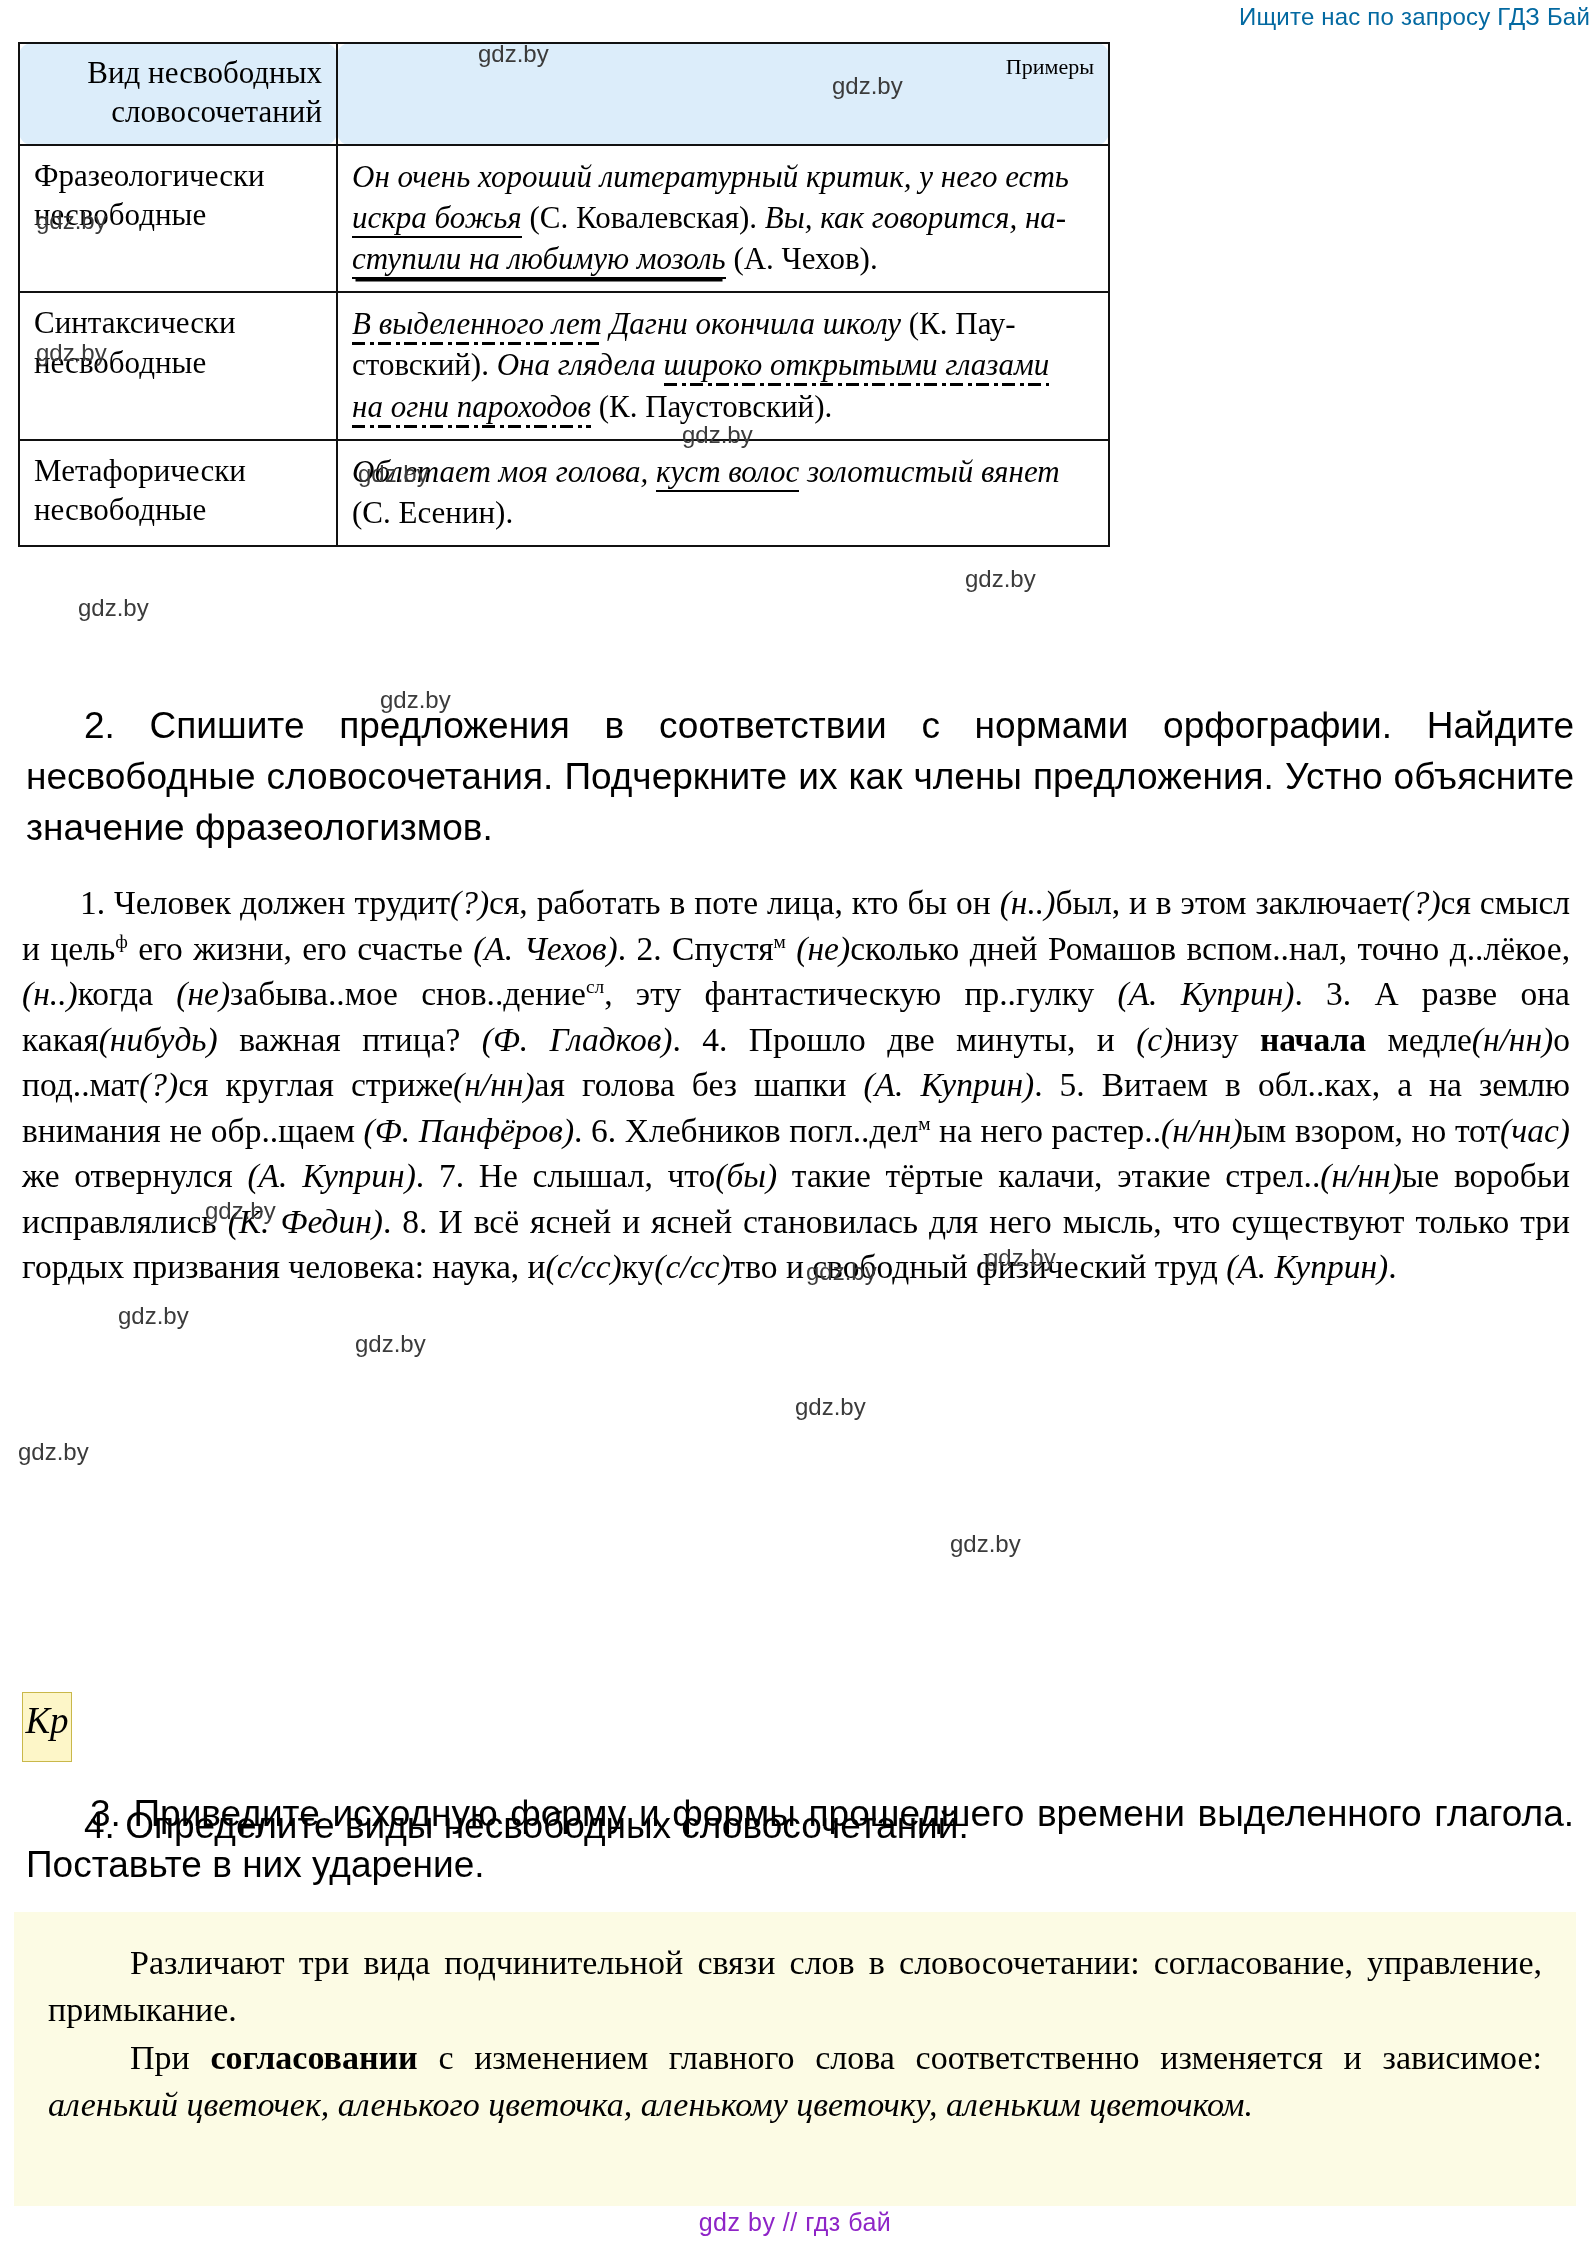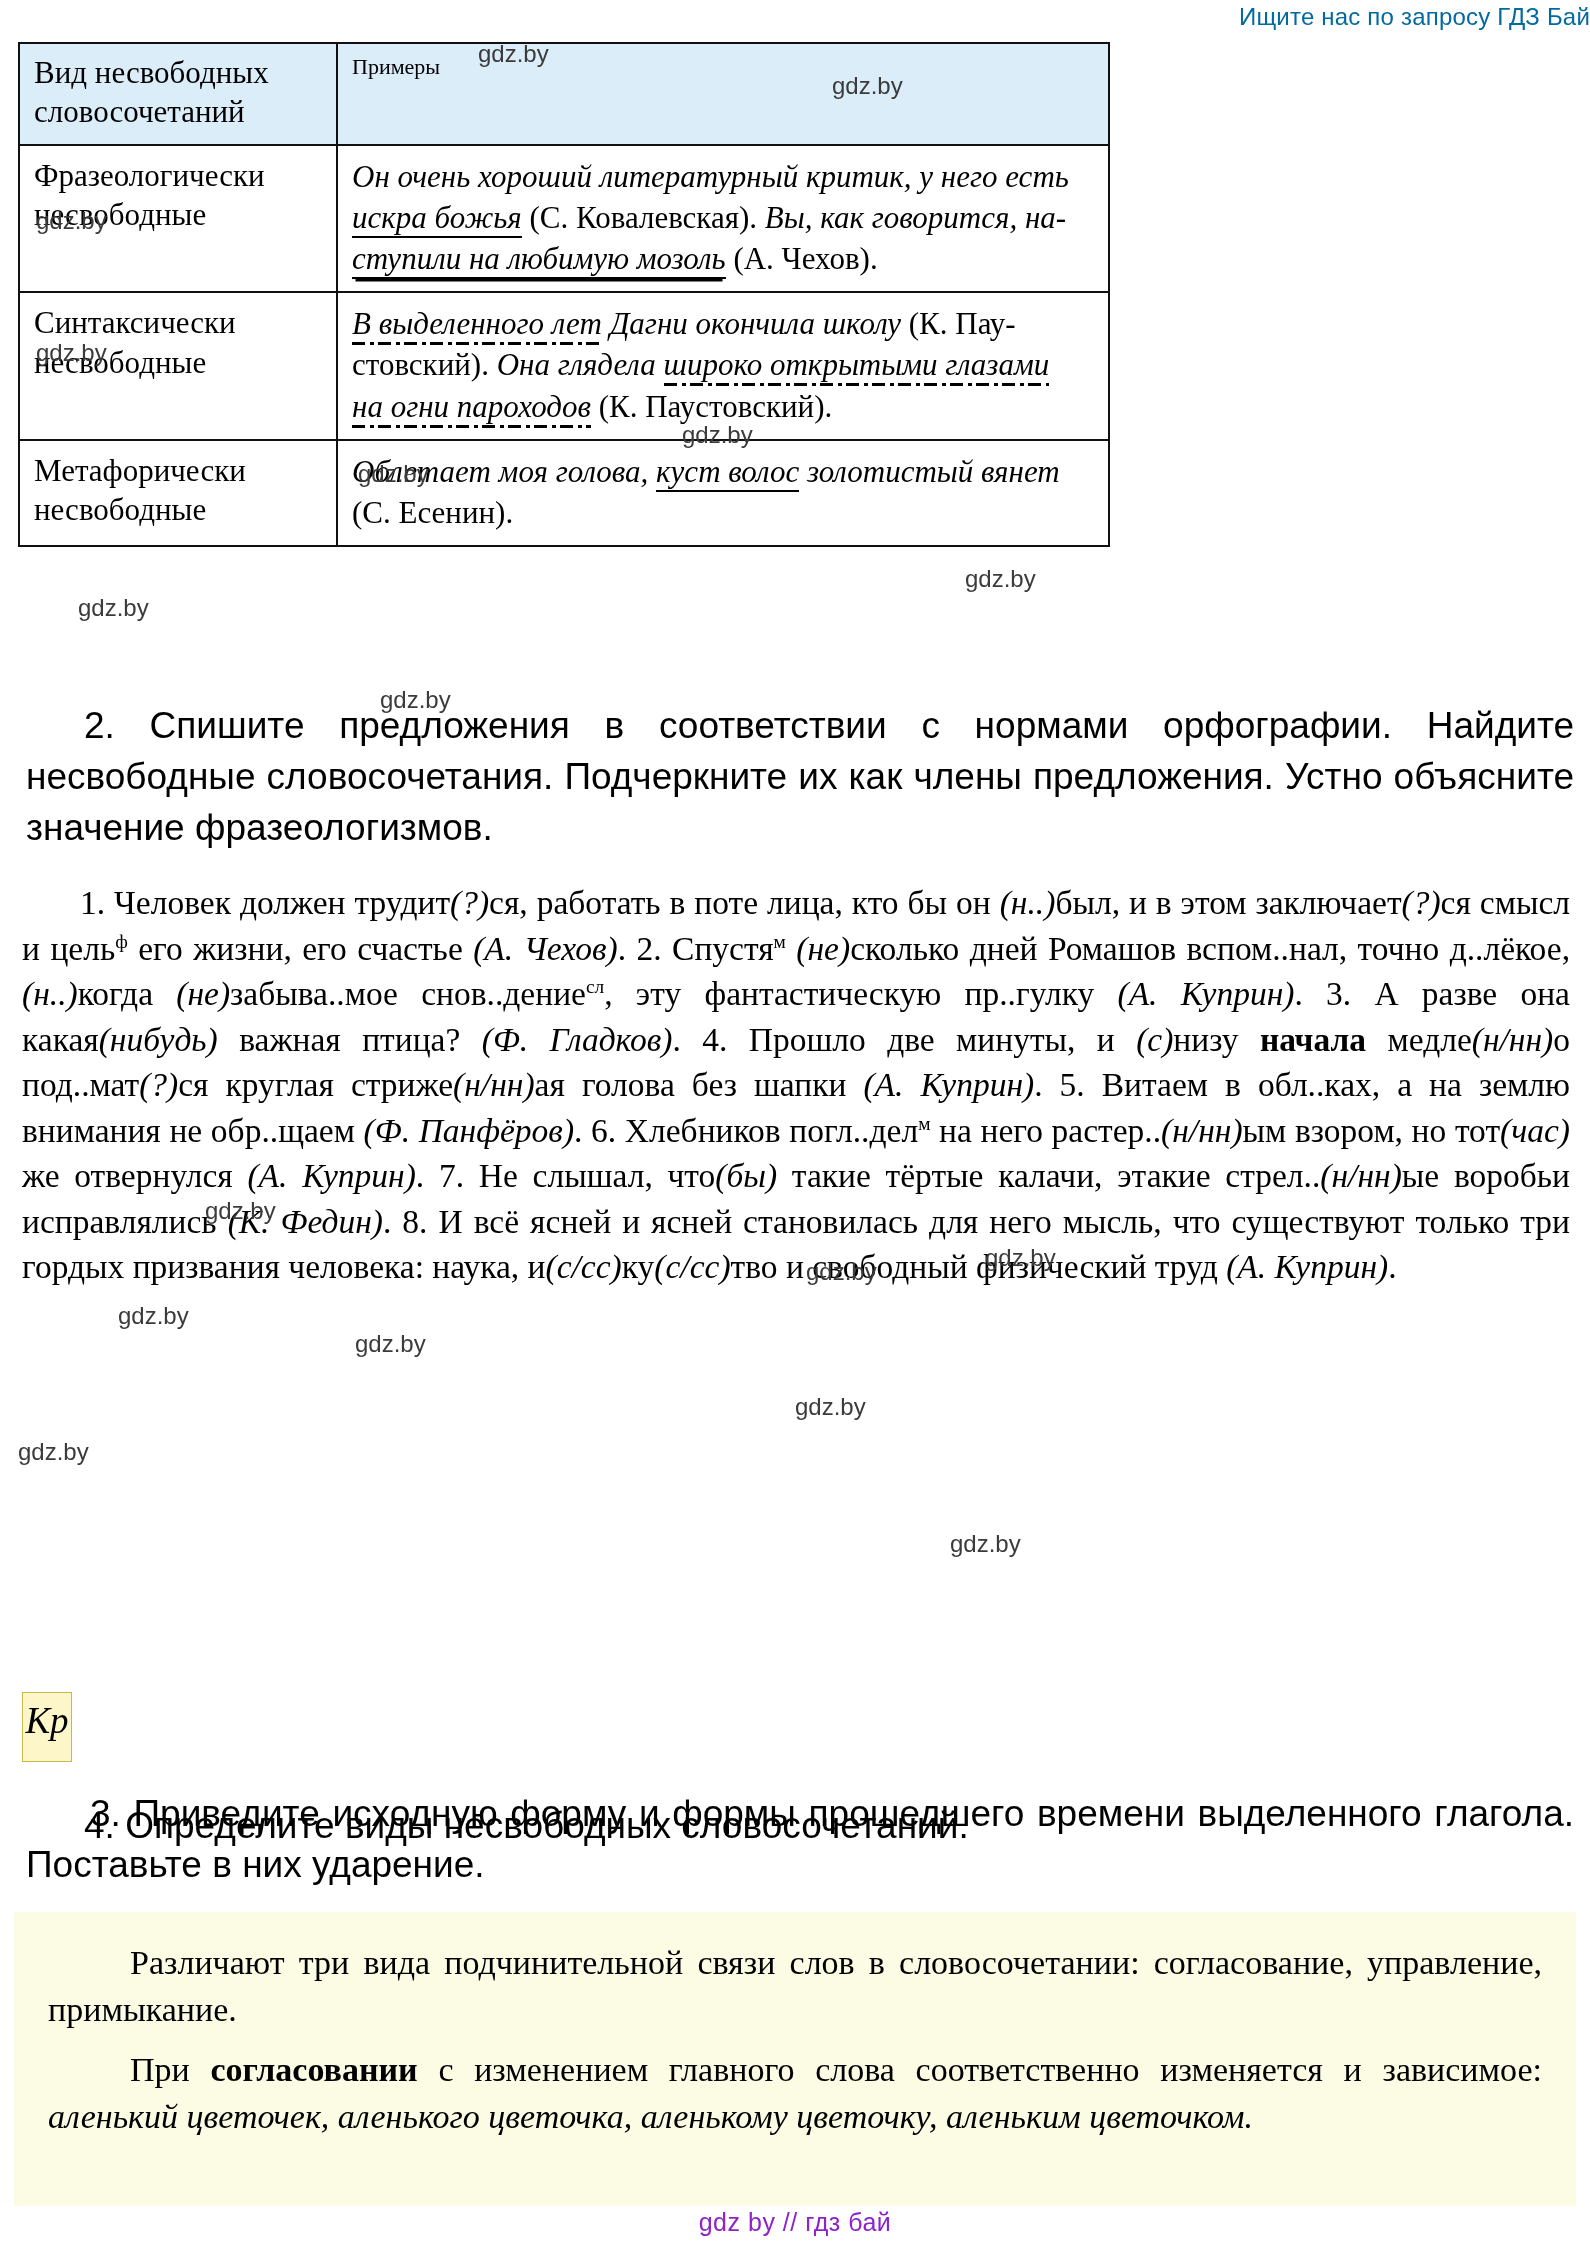--- a/index.html
+++ b/index.html
@@ -57,21 +57,22 @@
     table-layout: fixed;
   }
   .tbl td {
     border: 2.5px solid #111;
     vertical-align: top;
     padding: 10px 14px 12px 14px;
   }
   .tbl .col1 { width: 288px; }
   .tbl thead td {
     background: #dcedfa;
-    text-align: left;
+    text-align: right;
+    border-radius: 13px;
   }
   .hdr-left {
     font-size: 31px;
     line-height: 1.25;
     text-align: center;
     padding-top: 4px;
   }
   .hdr-right {
     font-size: 22px;
     text-align: center;
@@ -274,21 +275,21 @@
   </div>
 
   <div class="sans-p" style="left:26px; top:1800px; width:1548px; text-indent:58px;">
     <span>4. Определите виды несвободных словосочетаний.</span>
   </div>
 
   <div class="theory">
     <div class="tl" style="text-indent:82px;">
       Различают три вида подчинительной связи слов в словосочетании: согласование, управление, примыкание.
     </div>
-    <div class="tl" style="text-indent:82px; margin-top:14px;">
+    <div class="tl" style="text-indent:82px; margin-top:2px;">
       При <b>согласовании</b> с изменением главного слова соответственно изменяется и зависимое: <i>аленький цветочек, аленького цветочка, аленькому цветочку, аленьким цветочком.</i>
     </div>
   </div>
 
   <div class="footer">gdz by  //  гдз бай</div>
 
   <div id="wm-layer">
       <div class="wm" style="left: 478px; top: 40px;">gdz.by</div>
       <div class="wm" style="left: 832px; top: 72px;">gdz.by</div>
       <div class="wm" style="left: 36px; top: 207px;">gdz.by</div>

